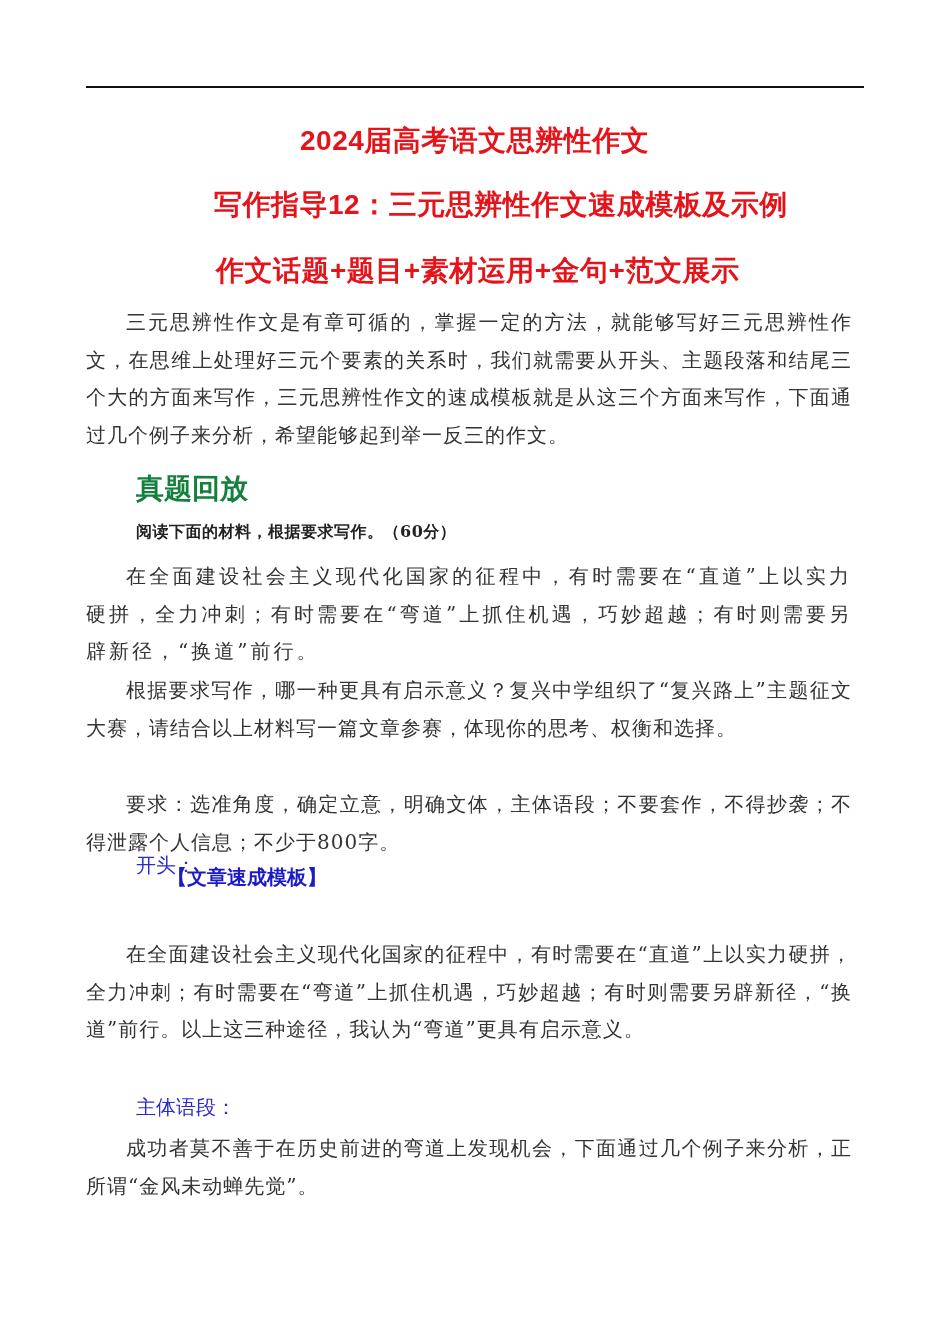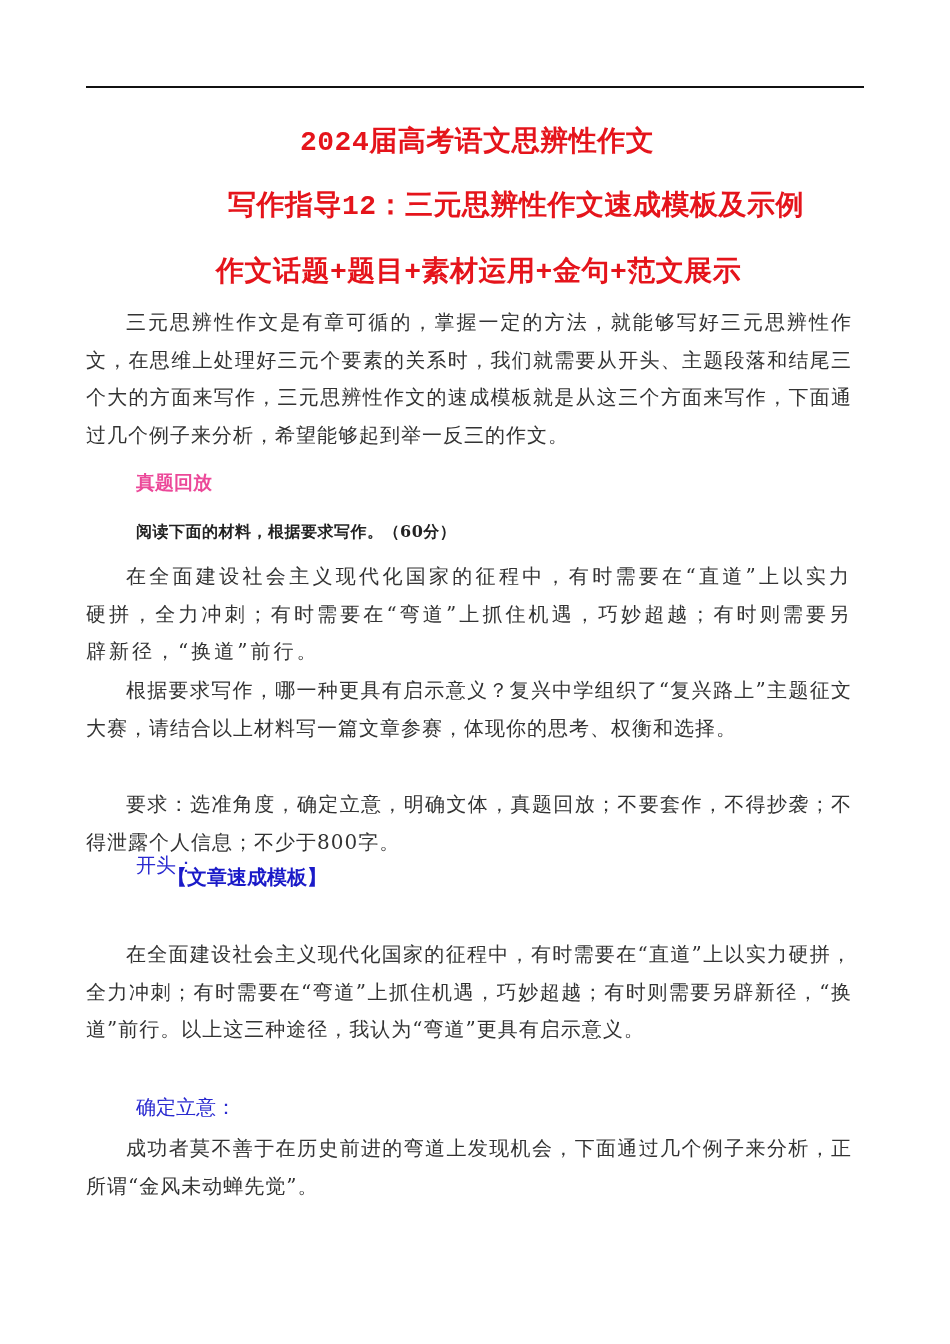--- a/index.html
+++ b/index.html
@@ -1,28 +1,28 @@
 <!DOCTYPE html>
 <html><head>
   <meta charset="utf-8">
   <style>
     html, body { margin: 0; padding: 0; background: #ffffff; }
     body { width: 950px; height: 1344px; position: relative; overflow: hidden;
            font-family: "DejaVu Serif", "Liberation Serif", serif; color: #222; }
     .rule { position: absolute; left: 86px; top: 86px; width: 778px; height: 2px; background: #111; }
     .title { position: absolute; color: #e5141b; font-size: 28px; font-weight: bold; letter-spacing: 0.5px;
-             font-family: Liberation Mono, monospace; white-space: nowrap; }
+             font-family: Liberation Sans, sans-serif; white-space: nowrap; }
     .t1 { left: 300px; top: 122px; }
-    .t2 { left: 228px; top: 186px; text-align: center; }
+    .t2 { left: 214px; top: 186px; text-align: center; }
     .t3 { left: 216px; top: 252px; text-align: center; }
     .para { position: absolute; left: 86px; width: 766px; font-size: 20px; line-height: 37.5px;
             color: #333; text-align: justify; text-indent: 2em; letter-spacing: 1px; }
     .p-intro { top: 304px; }
-    .heading-red { position: absolute; left: 136px; top: 470px; color: #ec4899; font-weight: bold;
-                   font-size: 19px; font-family: "DejaVu Sans", "Liberation Sans", sans-serif; }
+    .heading-red { position: absolute; left: 136px; top: 470px; color: #15803d; font-weight: bold;
+                   font-size: 28px; font-family: "DejaVu Sans", "Liberation Sans", sans-serif; }
     .prompt { position: absolute; left: 136px; top: 522px; font-weight: bold; font-size: 16px; color: #222; letter-spacing: 0.5px; }
     .p-material { top: 558px; letter-spacing: 3px; color: #333; }
     .p-question { top: 672px; }
     .p-require { top: 786px; }
     .heading-blue { position: absolute; left: 126px; top: 864px; color: #1a1ac8; font-weight: bold; font-size: 20px;
                     font-family: "DejaVu Sans", "Liberation Sans", sans-serif; margin-left: 41px; }
     .label-blue { position: absolute; left: 136px; color: #2a2ad0; font-size: 20px; }
     .lb-open { top: 852px; }
     .p-open { top: 936px; }
     .lb-body { top: 1094px; }
@@ -36,19 +36,19 @@
 <div class="title t1">2024届高考语文思辨性作文</div>
 <div class="title t2">写作指导12：三元思辨性作文速成模板及示例</div>
 <div class="title t3">作文话题+题目+素材运用+金句+范文展示</div>
 
 <div class="para p-intro">三元思辨性作文是有章可循的，掌握一定的方法，就能够写好三元思辨性作文，在思维上处理好三元个要素的关系时，我们就需要从开头、主题段落和结尾三个大的方面来写作，三元思辨性作文的速成模板就是从这三个方面来写作，下面通过几个例子来分析，希望能够起到举一反三的作文。</div>
 
 <div class="heading-red">真题回放</div>
 <div class="prompt">阅读下面的材料，根据要求写作。（60分）</div>
 <div class="para p-material">在全面建设社会主义现代化国家的征程中，有时需要在“直道”上以实力硬拼，全力冲刺；有时需要在“弯道”上抓住机遇，巧妙超越；有时则需要另辟新径，“换道”前行。</div>
 <div class="para p-question">根据要求写作，哪一种更具有启示意义？复兴中学组织了“复兴路上”主题征文大赛，请结合以上材料写一篇文章参赛，体现你的思考、权衡和选择。</div>
-<div class="para p-require">要求：选准角度，确定立意，明确文体，真题回放；不要套作，不得抄袭；不得泄露个人信息；不少于800字。</div>
+<div class="para p-require">要求：选准角度，确定立意，明确文体，主体语段；不要套作，不得抄袭；不得泄露个人信息；不少于800字。</div>
 
 <div class="heading-blue">【文章速成模板】</div>
 <div class="label-blue lb-open">开头：</div>
 <div class="para p-open">在全面建设社会主义现代化国家的征程中，有时需要在“直道”上以实力硬拼，全力冲刺；有时需要在“弯道”上抓住机遇，巧妙超越；有时则需要另辟新径，“换道”前行。以上这三种途径，我认为“弯道”更具有启示意义。</div>
-<div class="label-blue lb-body">确定立意：</div>
+<div class="label-blue lb-body">主体语段：</div>
 <div class="para p-body">成功者莫不善于在历史前进的弯道上发现机会，下面通过几个例子来分析，正所谓“金风未动蝉先觉”。</div>
 
 </body></html>

